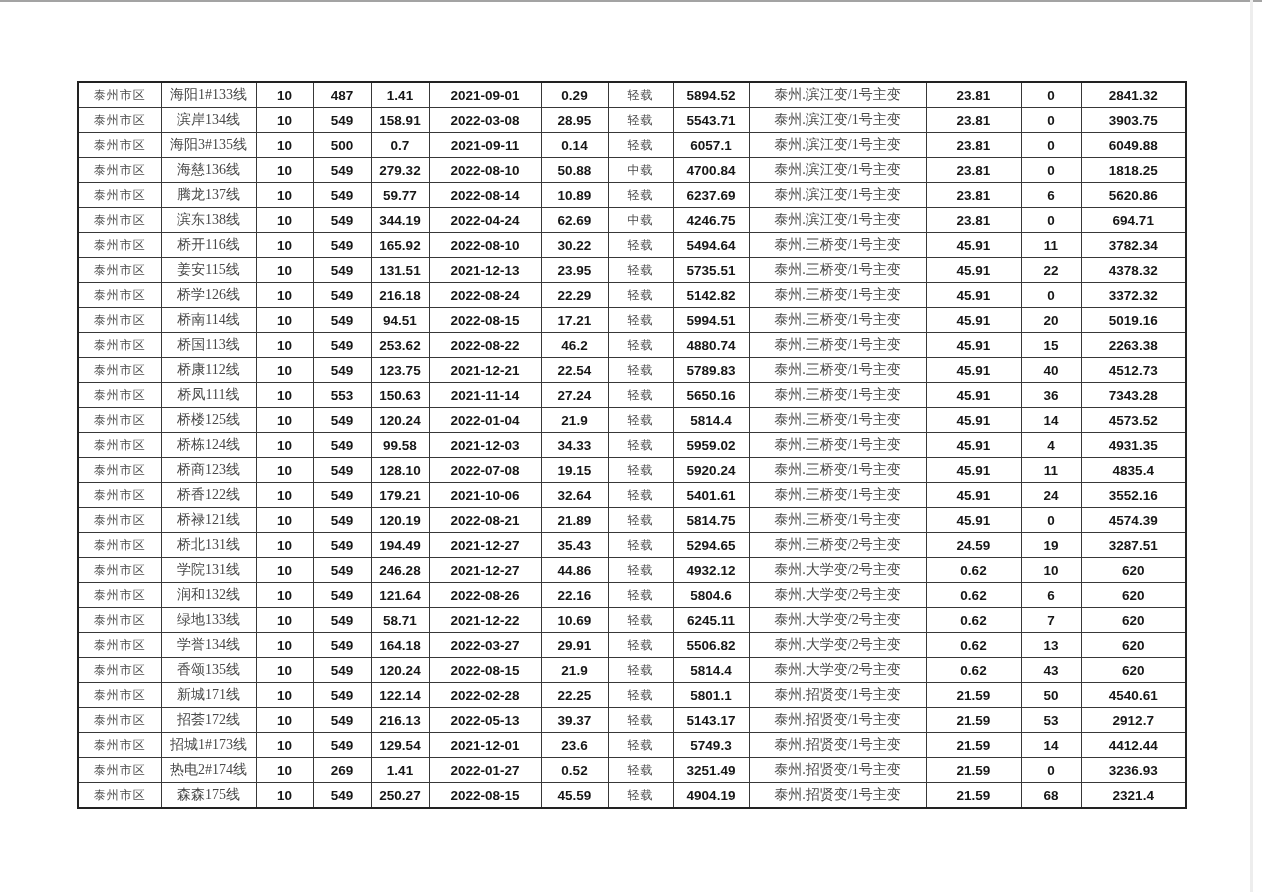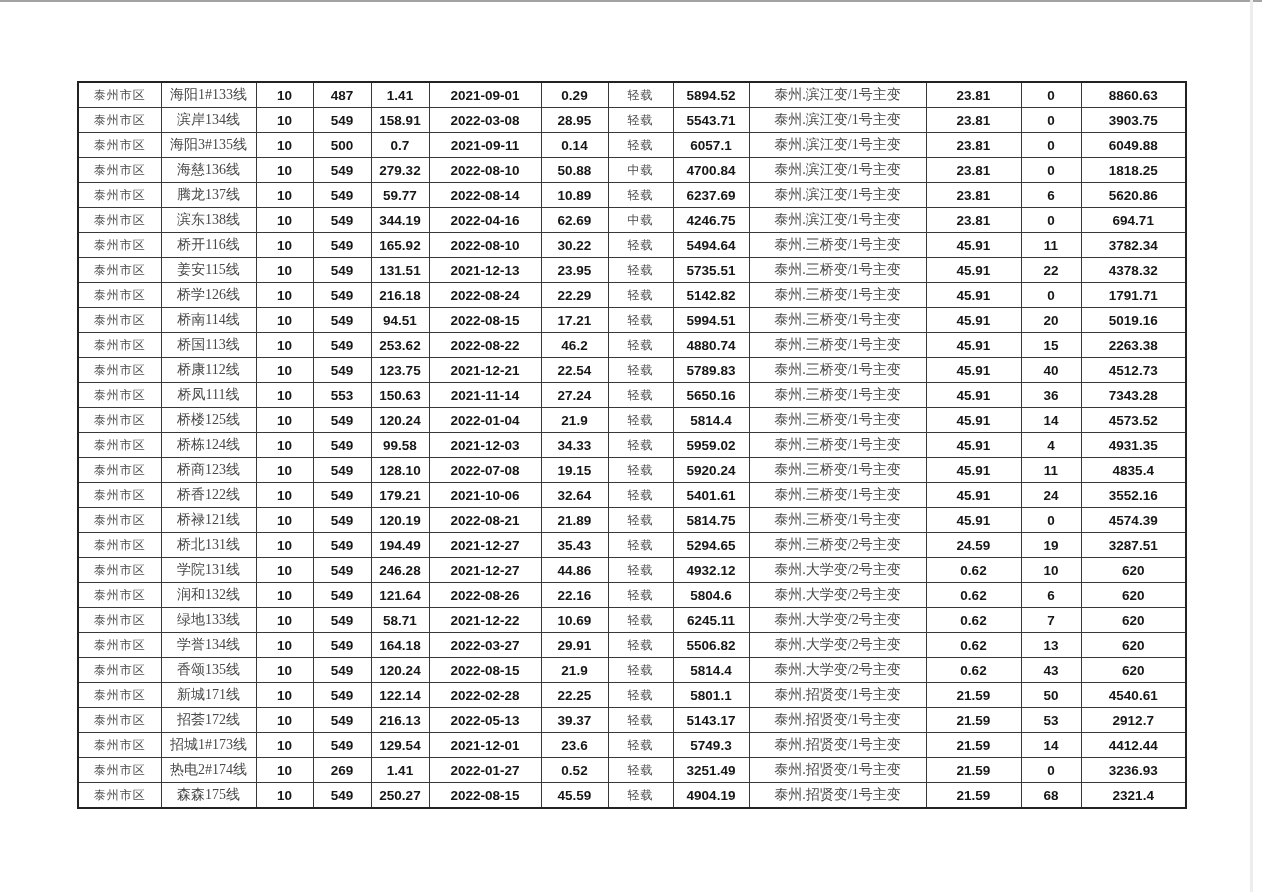--- a/index.html
+++ b/index.html
@@ -96,21 +96,21 @@
           <td class="num">10</td>
           <td class="num">487</td>
           <td class="num">1.41</td>
           <td class="num">2021-09-01</td>
           <td class="num">0.29</td>
           <td class="cn">轻载</td>
           <td class="num">5894.52</td>
           <td class="mix">泰州.滨江变/1号主变</td>
           <td class="num">23.81</td>
           <td class="num">0</td>
-          <td class="num">8860.63</td>
+          <td class="num">2841.32</td>
         </tr>
         <tr>
           <td class="cn">泰州市区</td>
           <td class="mix">滨岸134线</td>
           <td class="num">10</td>
           <td class="num">549</td>
           <td class="num">158.91</td>
           <td class="num">2022-03-08</td>
           <td class="num">28.95</td>
           <td class="cn">轻载</td>
@@ -164,21 +164,21 @@
           <td class="num">23.81</td>
           <td class="num">6</td>
           <td class="num">5620.86</td>
         </tr>
         <tr>
           <td class="cn">泰州市区</td>
           <td class="mix">滨东138线</td>
           <td class="num">10</td>
           <td class="num">549</td>
           <td class="num">344.19</td>
-          <td class="num">2022-04-16</td>
+          <td class="num">2022-04-24</td>
           <td class="num">62.69</td>
           <td class="cn">中载</td>
           <td class="num">4246.75</td>
           <td class="mix">泰州.滨江变/1号主变</td>
           <td class="num">23.81</td>
           <td class="num">0</td>
           <td class="num">694.71</td>
         </tr>
         <tr>
           <td class="cn">泰州市区</td>
@@ -216,21 +216,21 @@
           <td class="num">10</td>
           <td class="num">549</td>
           <td class="num">216.18</td>
           <td class="num">2022-08-24</td>
           <td class="num">22.29</td>
           <td class="cn">轻载</td>
           <td class="num">5142.82</td>
           <td class="mix">泰州.三桥变/1号主变</td>
           <td class="num">45.91</td>
           <td class="num">0</td>
-          <td class="num">1791.71</td>
+          <td class="num">3372.32</td>
         </tr>
         <tr>
           <td class="cn">泰州市区</td>
           <td class="mix">桥南114线</td>
           <td class="num">10</td>
           <td class="num">549</td>
           <td class="num">94.51</td>
           <td class="num">2022-08-15</td>
           <td class="num">17.21</td>
           <td class="cn">轻载</td>

